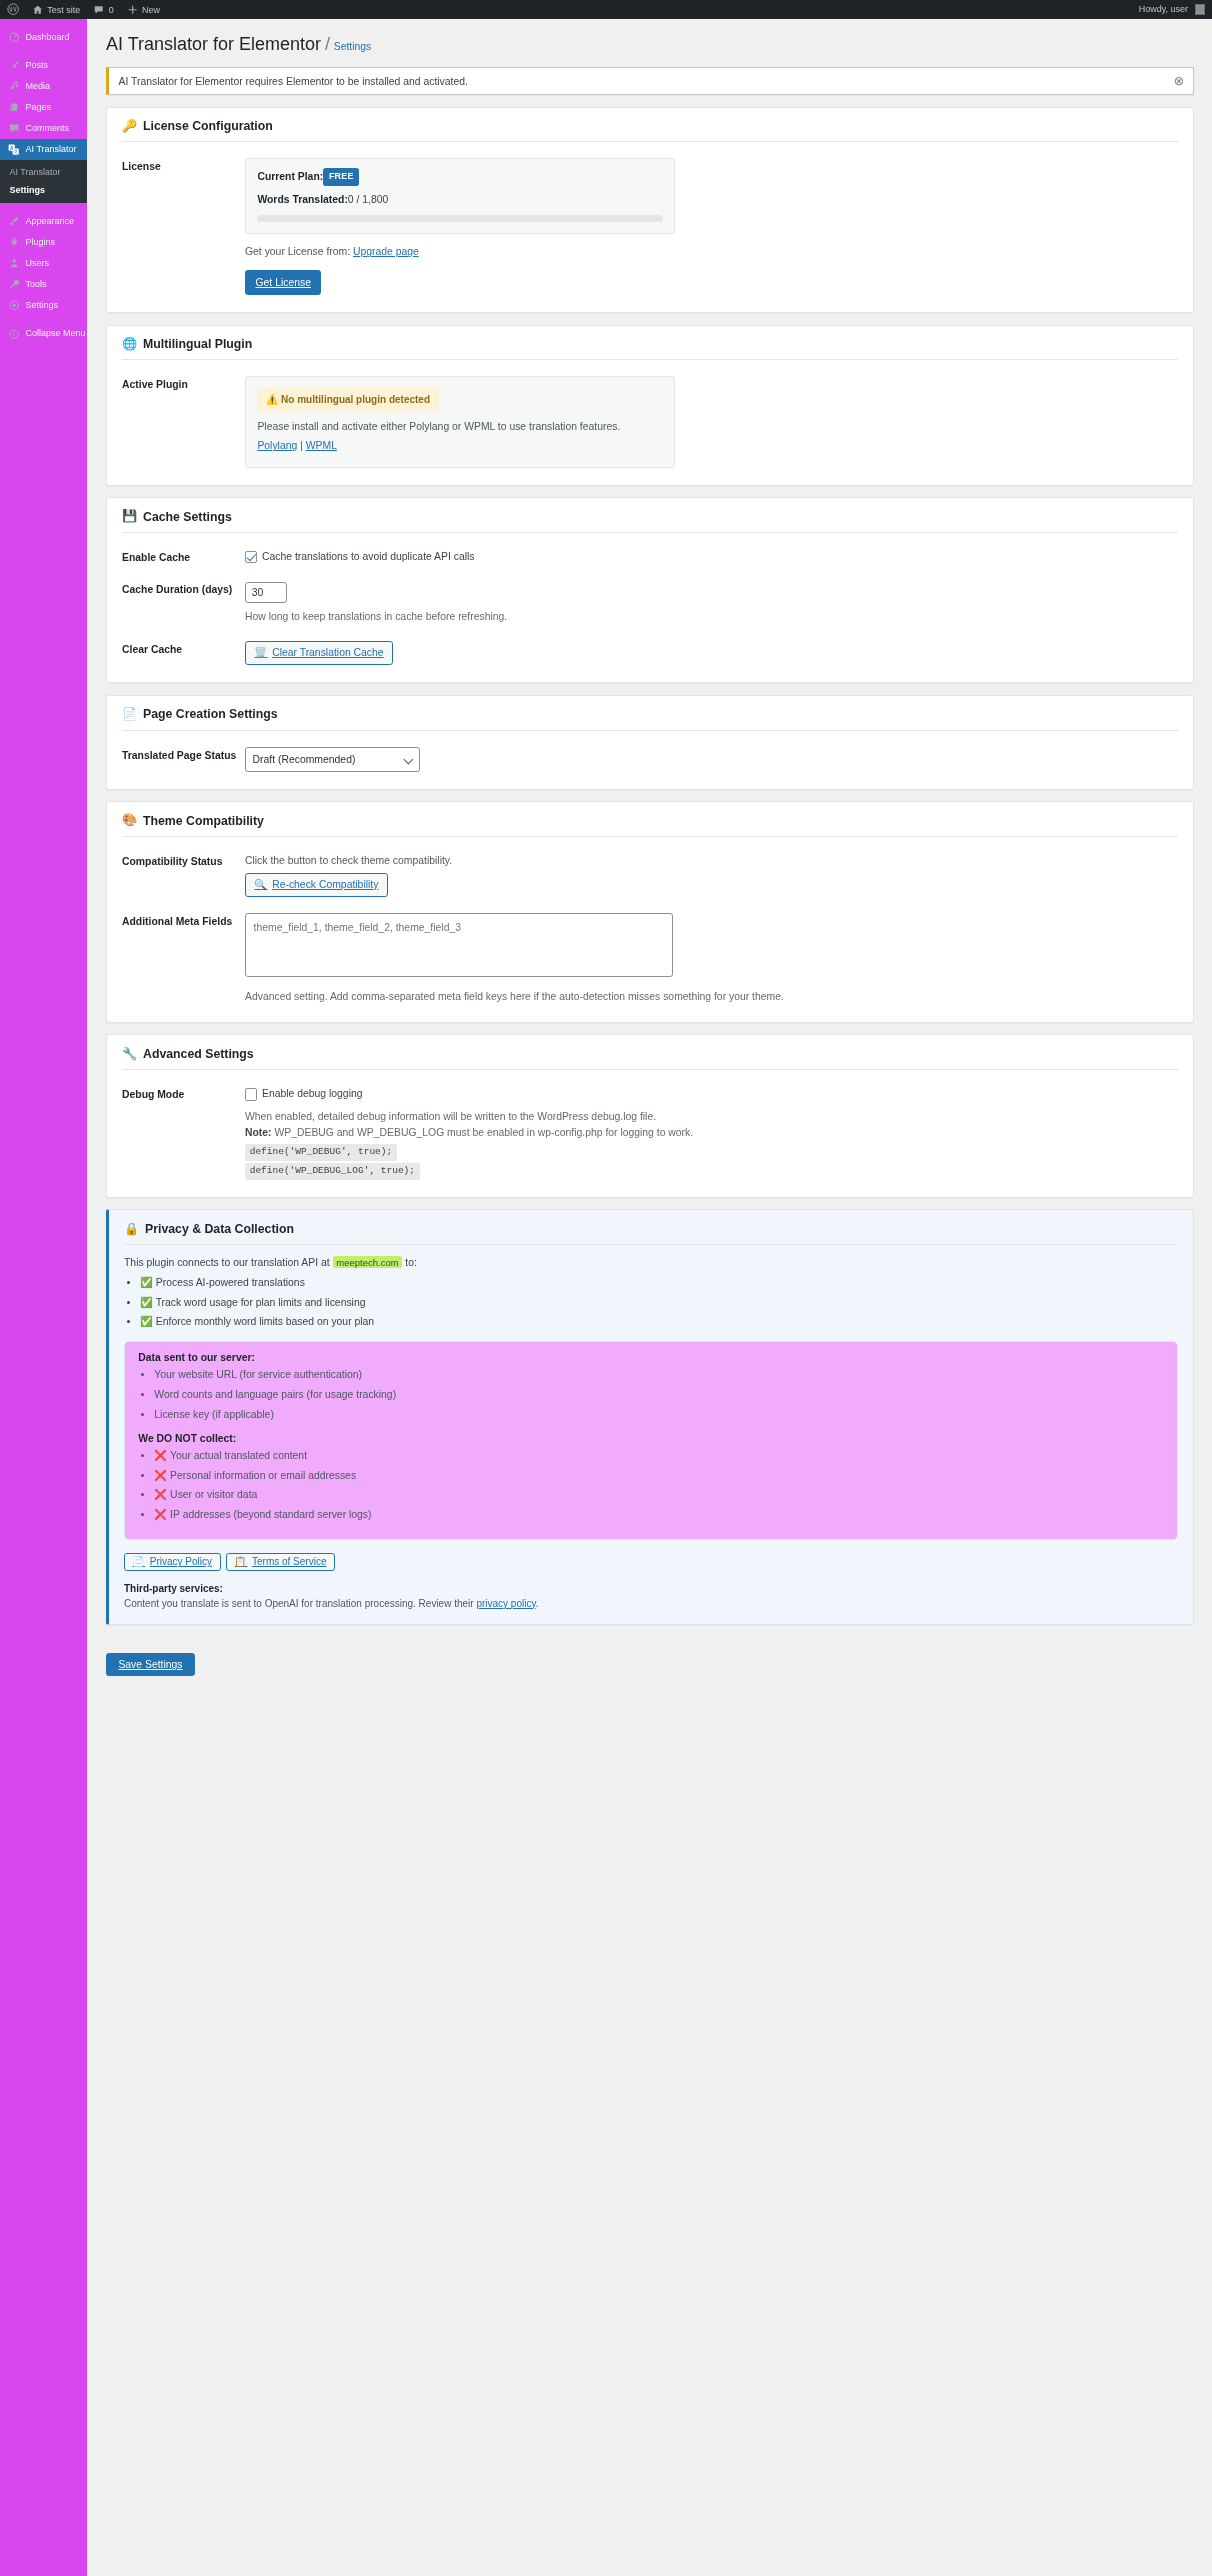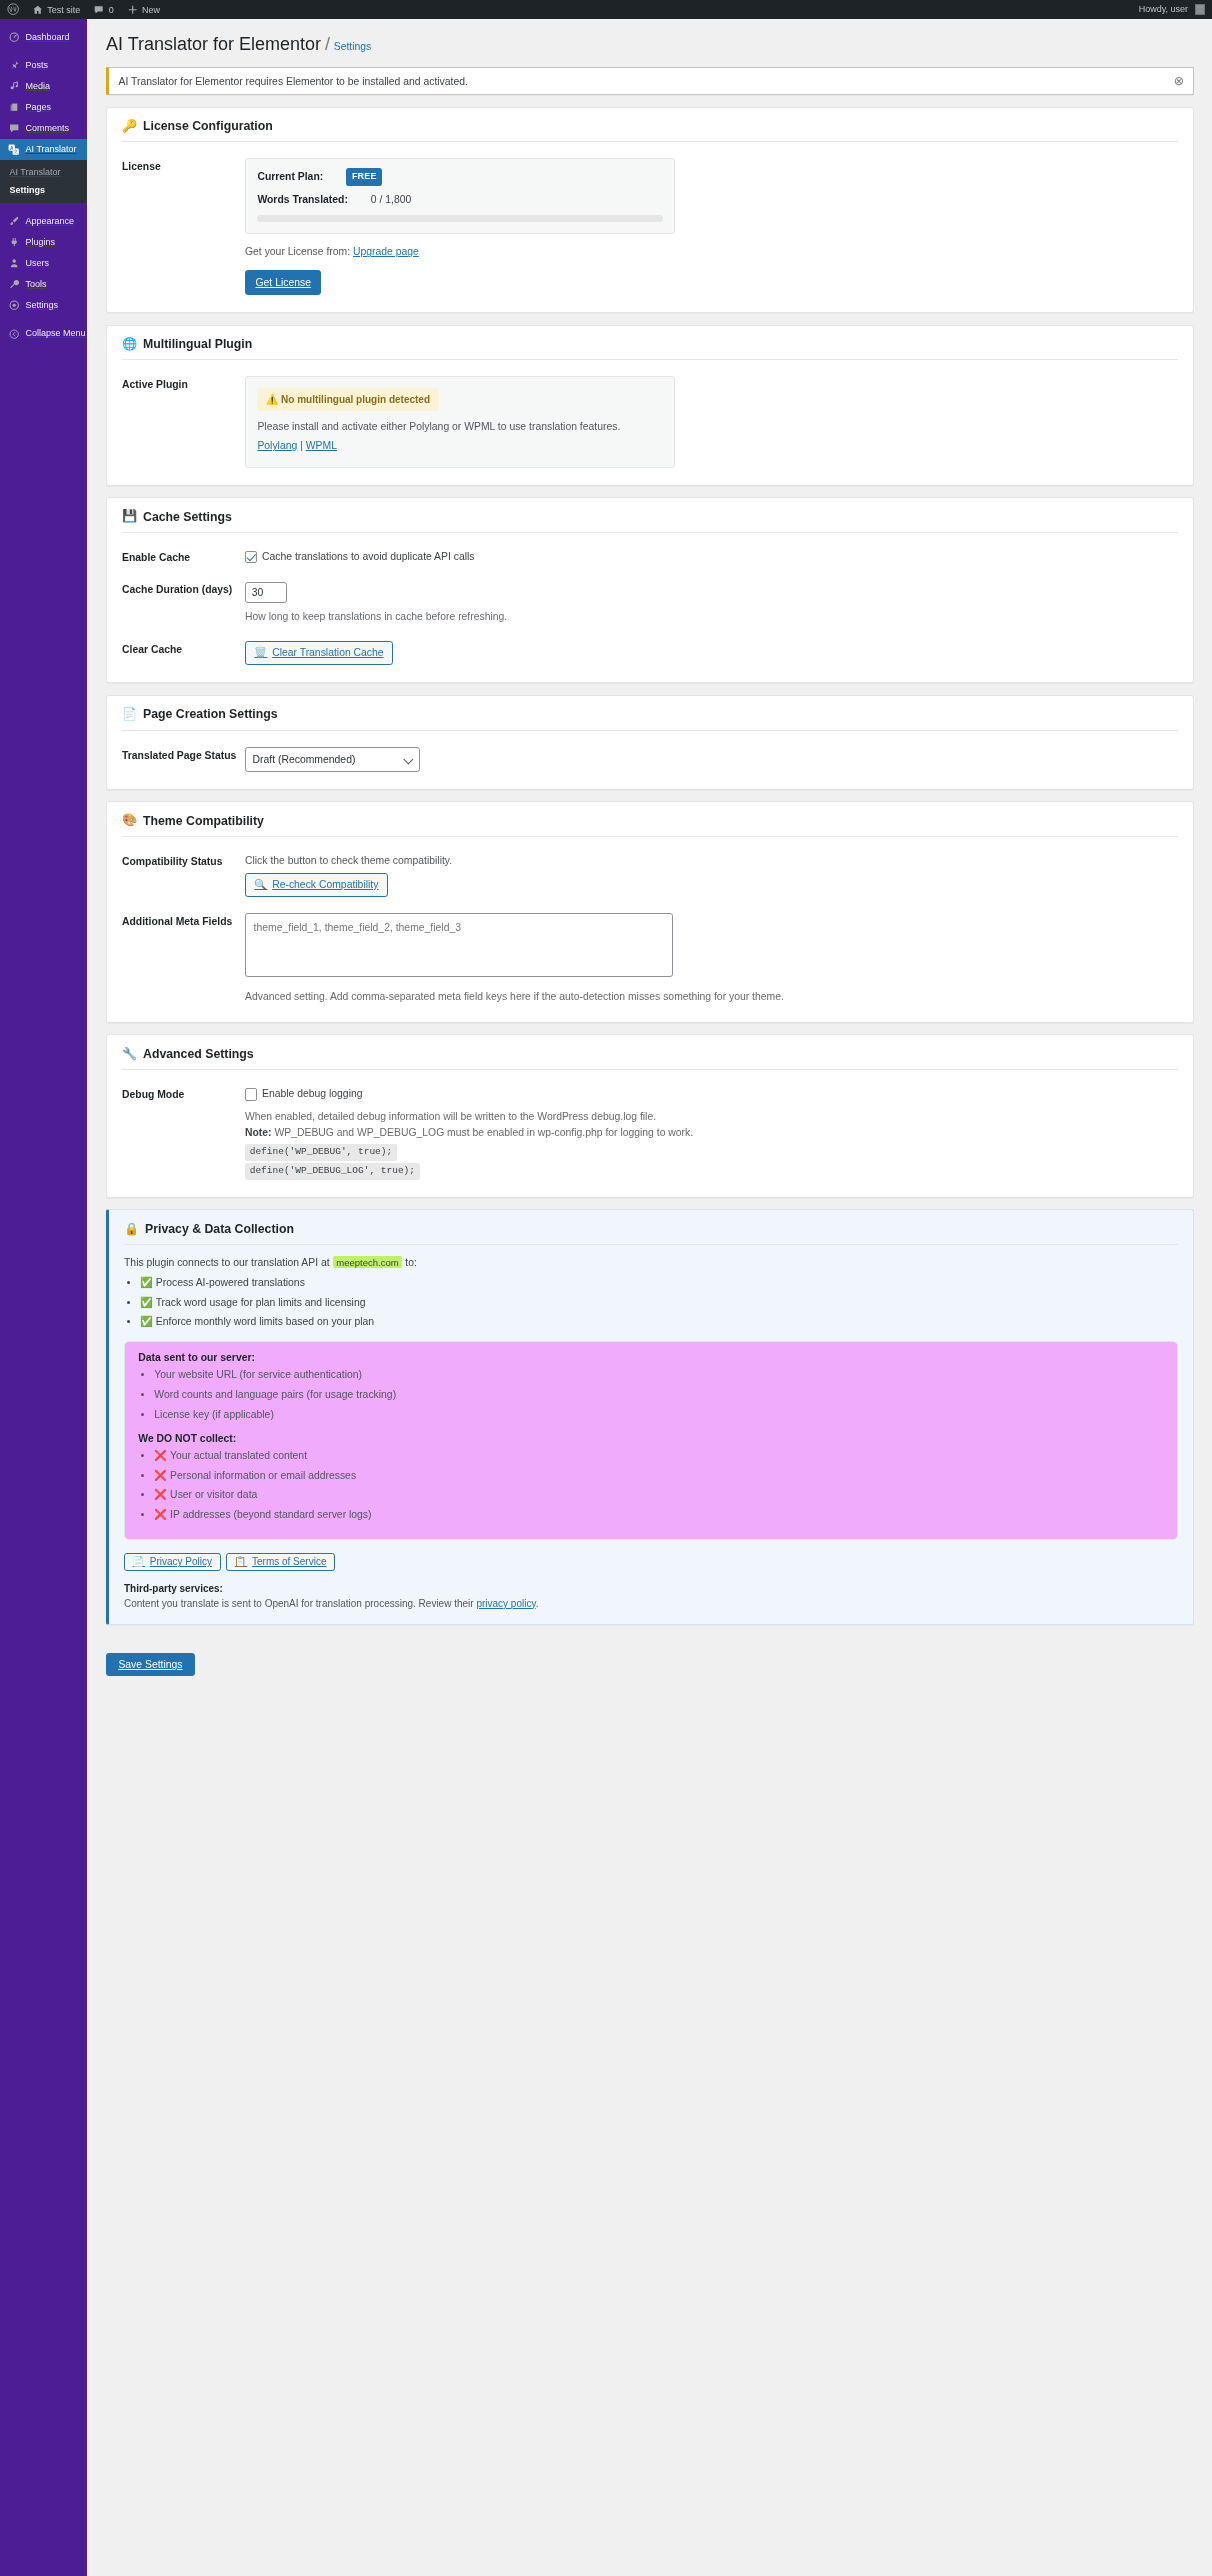--- a/index.html
+++ b/index.html
@@ -19,22 +19,21 @@
     display:flex; align-items:center;
   }
   .ab-item { display:flex; align-items:center; gap:3.8px; padding:0 6.6px; height:19px; color:#c3c4c7; }
   .ab-item svg { display:block; }
   .ab-right { margin-left:auto; display:flex; align-items:center; padding-right:7.6px; gap:7px; }
   .ab-avatar { width:10.4px; height:10.4px; background:#8a8f94; border:0.9px solid #6b7075; display:block; }
 
   
   #sidebar {
     position:absolute; top:19px; left:0; width:105px; height:2557px;
-    background:#4c1d95;
-    text-decoration:underline;
+    background:#d946ef;
   }
   .menu-item {
     display:flex; align-items:center; gap:5.7px;
     height:21px; padding:0 0 0 7.6px;
     color:#f0f0f1; font-size:9px; line-height:21px;
     position:relative;
   }
   .menu-item .mi-icon { width:12.3px; display:flex; align-items:center; justify-content:center; color:#a7aaad; }
   .menu-item.current { background:#2271b1; color:#fff; font-weight:normal; }
   .menu-item.current .mi-icon { color:#fff; }
@@ -97,21 +96,21 @@
     width:123px; flex:0 0 123px; font-size:10.4px; font-weight:bold; color:#1d2327;
     padding-top:1.9px; line-height:1.4;
   }
   .field-body { flex:1; font-size:10.4px; color:#50575e; line-height:1.55; }
 
   
   .license-box {
     background:#f6f7f7; border:0.9px solid #e2e4e7; border-radius:2.8px;
     padding:8.5px 11.4px 11.4px 11.4px; max-width:430px;
   }
-  .lb-line { display:flex; align-items:center; gap:23px; font-size:10.4px; color:#3c434a; margin-bottom:6.6px; }
+  .lb-line { display:flex; align-items:center; gap:0; font-size:10.4px; color:#3c434a; margin-bottom:6.6px; }
   .lb-line b { color:#1d2327; }
   .badge-free {
     background:#2271b1; color:#fff; font-size:9px; font-weight:bold;
     padding:1.9px 5.7px; border-radius:2.8px; letter-spacing:0.2px;
   }
   .progress { height:6.6px; background:#e5e5e5; border-radius:3.8px; margin-top:2.8px; }
   .progress > span { display:block; height:100%; background:#2271b1; border-radius:3.8px; }
 
   .sub-line { font-size:10.4px; color:#50575e; margin-top:10.4px; }
   a { color:#2271b1; }

